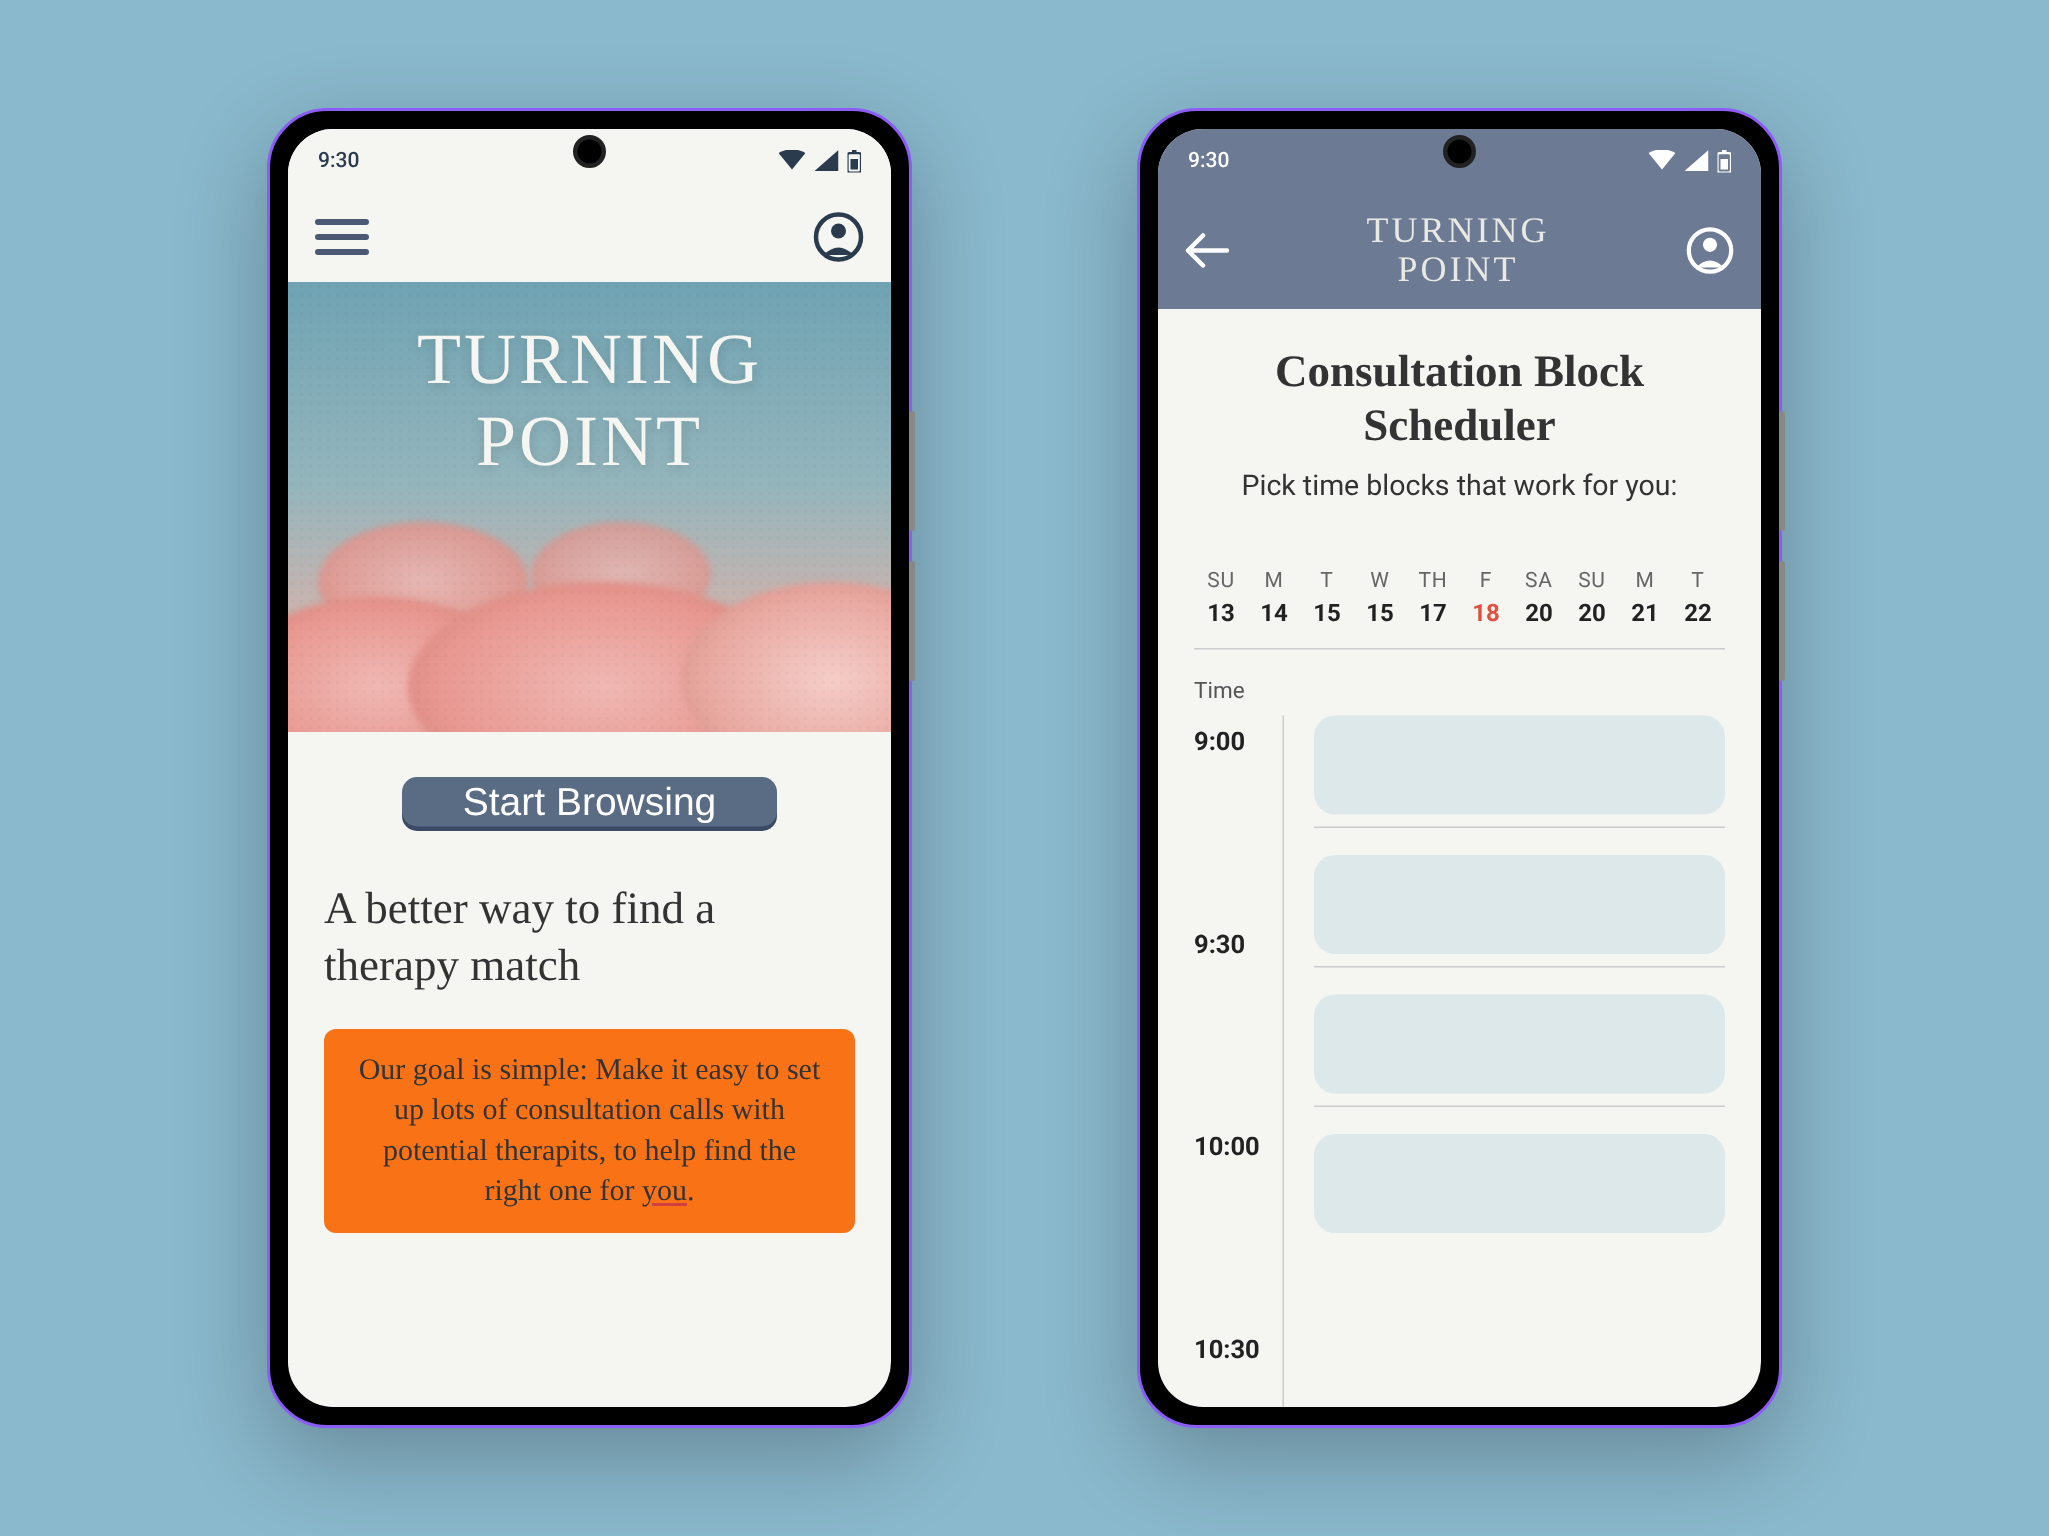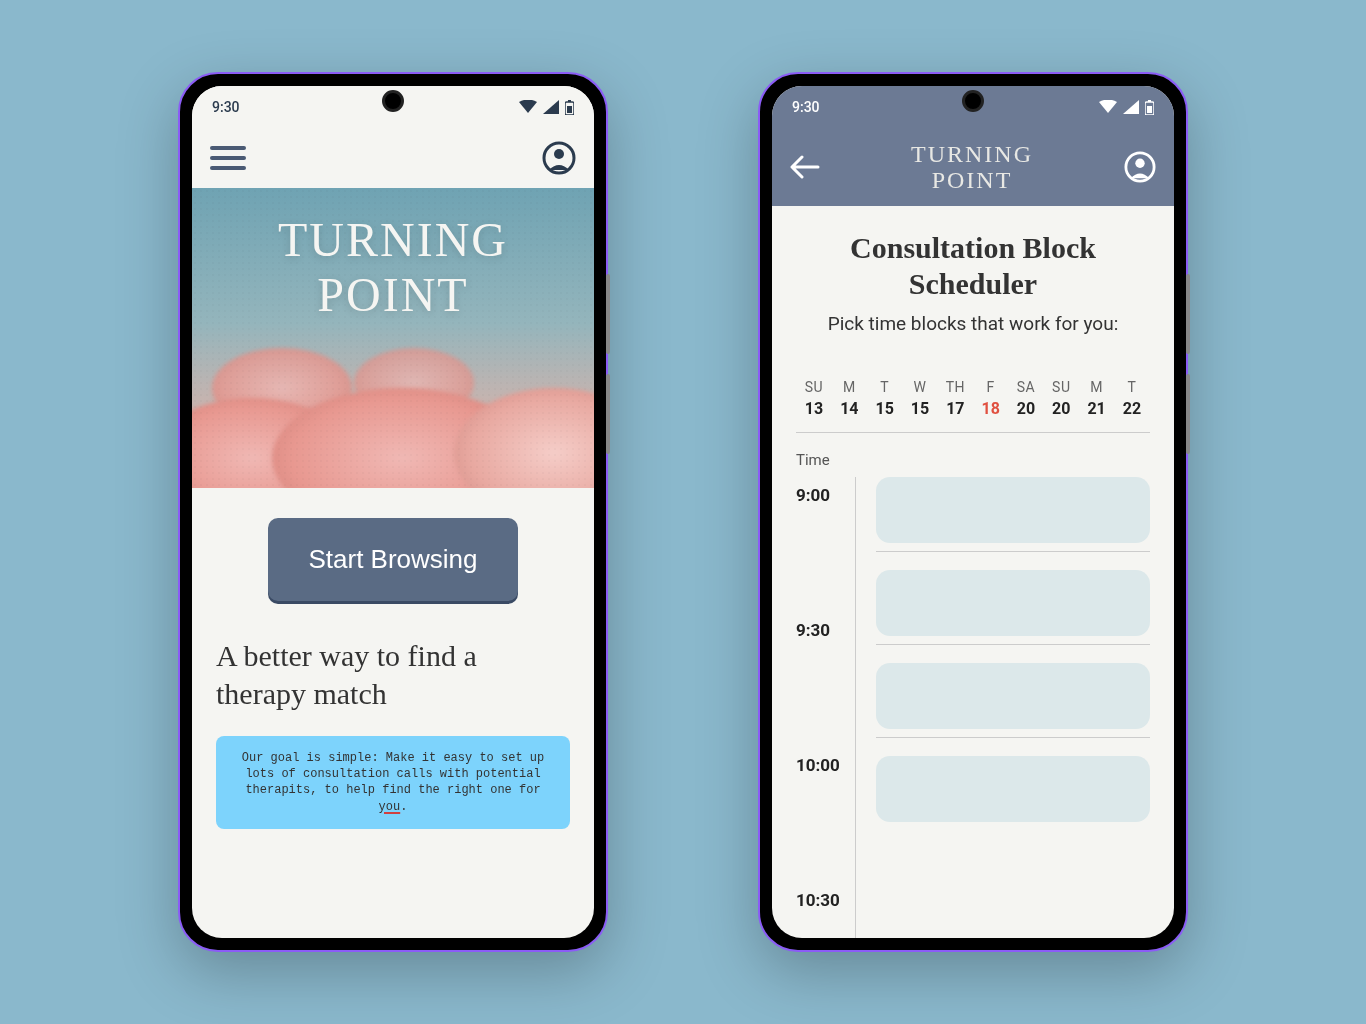--- a/index.html
+++ b/index.html
@@ -130,41 +130,41 @@
   }
 
   .content-1 { padding: 30px 24px; }
   .start-btn {
     display: block;
     margin: 0 auto 36px;
     background: #5a6b84;
     color: #fff;
     font-size: 26px;
     font-weight: 400;
-    padding: 26px 40px;
+    padding: 1px 40px;
     border: none;
     border-radius: 10px;
     cursor: pointer;
     box-shadow: 0 3px 0 #3a4a64;
   }
   .headline-1 {
     font-family: Georgia, "Times New Roman", serif;
     font-size: 30px;
     color: #333;
     text-align: left;
     line-height: 1.25;
     margin-bottom: 24px;
     font-weight: 400;
   }
   .blurb-1 {
-    background: #7dd3fc;
+    background: #f97316;
     border-radius: 8px;
     padding: 14px 18px;
-    font-family: Liberation Mono, monospace;
-    font-size: 12px;
+    font-family: Liberation Serif, serif;
+    font-size: 20px;
     color: #333;
     text-align: center;
     line-height: 1.35;
   }
   .underline-you { text-decoration: underline; text-decoration-color: #d04040; text-decoration-thickness: 2px; text-underline-offset: 2px; }
 
   
   .app-header-2 {
     background: #6c7a94;
     color: #fff;

